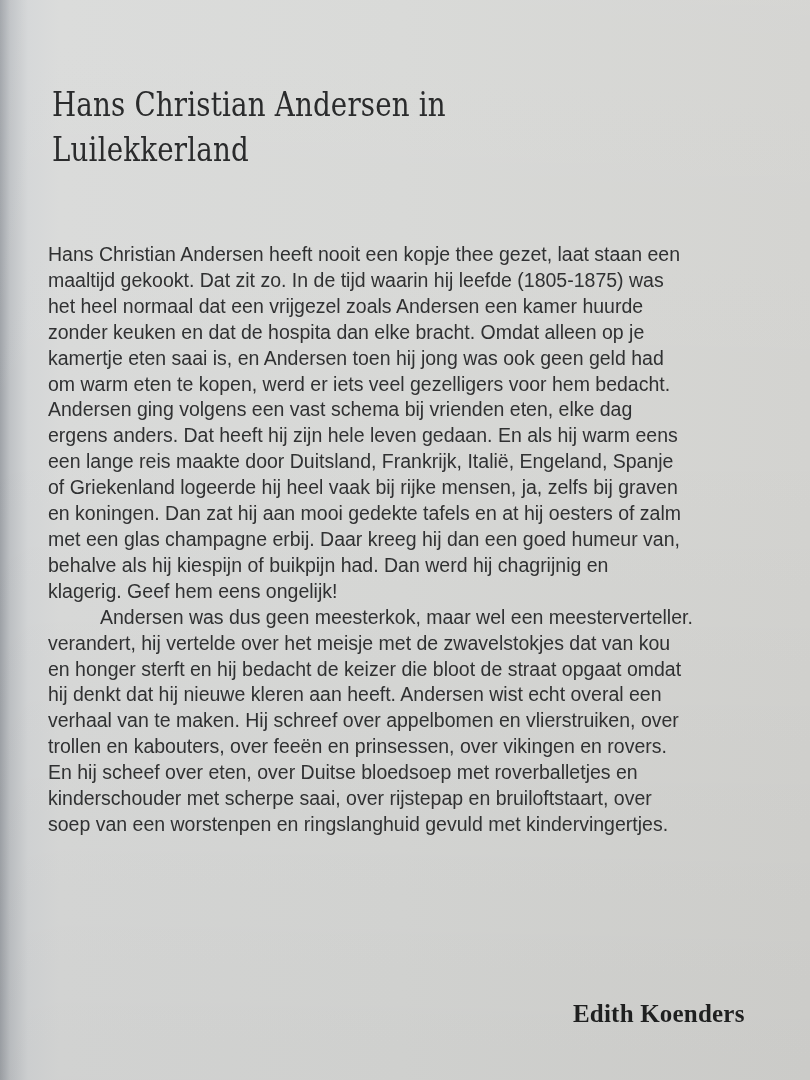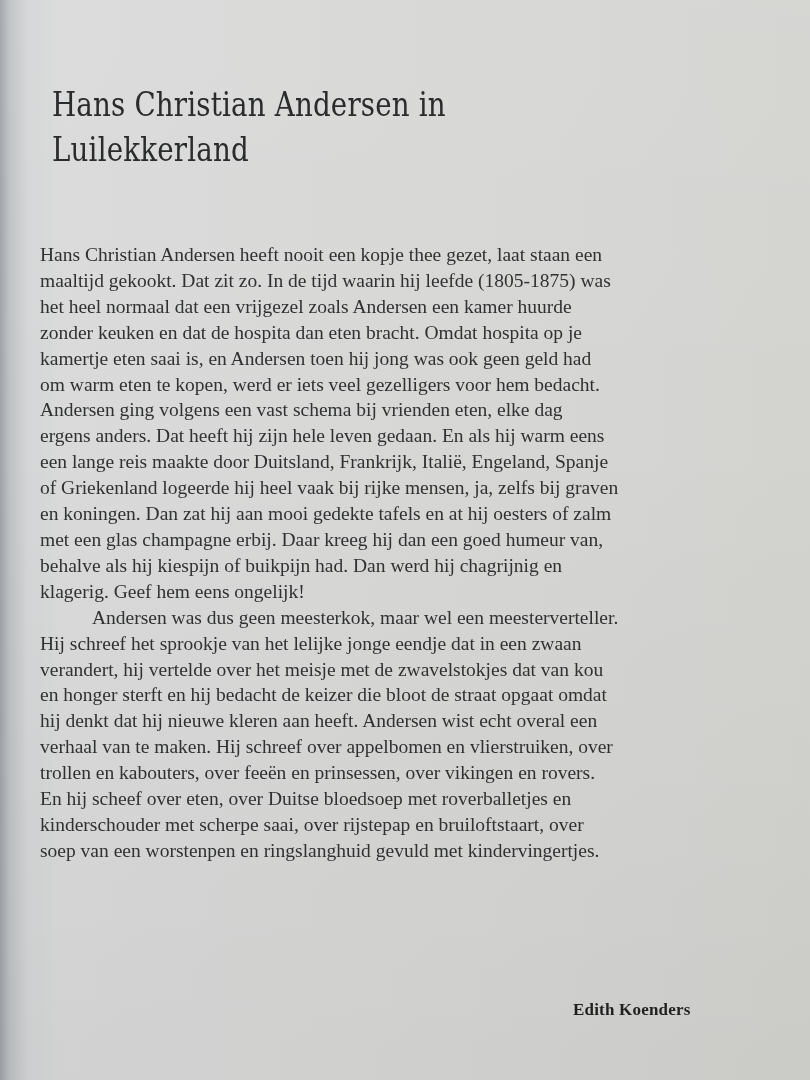--- a/index.html
+++ b/index.html
@@ -29,76 +29,75 @@
       font-size: 33px;
       line-height: 45px;
       letter-spacing: 0.2px;
       color: #2a2b2c;
       transform: scaleX(0.84);
       transform-origin: left top;
       width: 680px;
     }
     .body-text {
       position: absolute;
-      left: 40px;
+      left: 48px;
       top: 242px;
       width: 690px;
-      font-family: Liberation Serif, serif;
+      font-family: Liberation Sans, sans-serif;
       font-size: 19.5px;
       line-height: 25.9px;
       color: #303132;
     }
     .body-text .line {
       display: block;
       white-space: nowrap;
     }
     .body-text .indent {
       padding-left: 52px;
     }
     .signature {
       position: absolute;
       left: 573px;
       top: 1000px;
       font-family: "Liberation Serif", serif;
       font-weight: bold;
-      font-size: 17px;
+      font-size: 25px;
       color: #1f2020;
       letter-spacing: 0.2px;
     }
   </style>
 </head>
 <body>
 
 <div class="page-shade"></div>
 
 <h1 class="title">
   <span style="display:block">Hans Christian Andersen in</span>
   <span style="display:block">Luilekkerland</span>
 </h1>
 
 <div class="body-text">
   <div>
     <span class="line">Hans Christian Andersen heeft nooit een kopje thee gezet, laat staan een</span>
     <span class="line">maaltijd gekookt. Dat zit zo. In de tijd waarin hij leefde (1805-1875) was</span>
     <span class="line">het heel normaal dat een vrijgezel zoals Andersen een kamer huurde</span>
-    <span class="line">zonder keuken en dat de hospita dan eten bracht. Omdat hospita op je</span>
+    <span class="line">zonder keuken en dat de hospita dan elke bracht. Omdat alleen op je</span>
     <span class="line">kamertje eten saai is, en Andersen toen hij jong was ook geen geld had</span>
     <span class="line">om warm eten te kopen, werd er iets veel gezelligers voor hem bedacht.</span>
     <span class="line">Andersen ging volgens een vast schema bij vrienden eten, elke dag</span>
     <span class="line">ergens anders. Dat heeft hij zijn hele leven gedaan. En als hij warm eens</span>
     <span class="line">een lange reis maakte door Duitsland, Frankrijk, Italië, Engeland, Spanje</span>
     <span class="line">of Griekenland logeerde hij heel vaak bij rijke mensen, ja, zelfs bij graven</span>
     <span class="line">en koningen. Dan zat hij aan mooi gedekte tafels en at hij oesters of zalm</span>
     <span class="line">met een glas champagne erbij. Daar kreeg hij dan een goed humeur van,</span>
     <span class="line">behalve als hij kiespijn of buikpijn had. Dan werd hij chagrijnig en</span>
     <span class="line">klagerig. Geef hem eens ongelijk!</span>
   </div>
   <div>
     <span class="line indent">Andersen was dus geen meesterkok, maar wel een meesterverteller.</span>
-    <span class="line">Hij schreef het sprookje van het lelijke jonge eendje dat in een zwaan</span>
     <span class="line">verandert, hij vertelde over het meisje met de zwavelstokjes dat van kou</span>
     <span class="line">en honger sterft en hij bedacht de keizer die bloot de straat opgaat omdat</span>
     <span class="line">hij denkt dat hij nieuwe kleren aan heeft. Andersen wist echt overal een</span>
     <span class="line">verhaal van te maken. Hij schreef over appelbomen en vlierstruiken, over</span>
     <span class="line">trollen en kabouters, over feeën en prinsessen, over vikingen en rovers.</span>
     <span class="line">En hij scheef over eten, over Duitse bloedsoep met roverballetjes en</span>
     <span class="line">kinderschouder met scherpe saai, over rijstepap en bruiloftstaart, over</span>
     <span class="line">soep van een worstenpen en ringslanghuid gevuld met kindervingertjes.</span>
   </div>
 </div>

